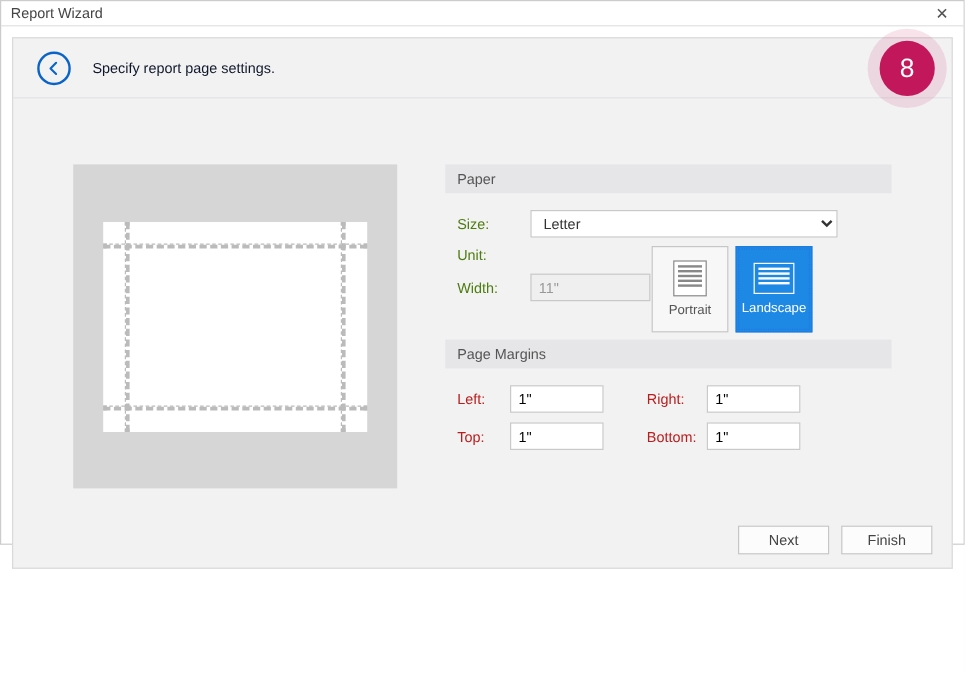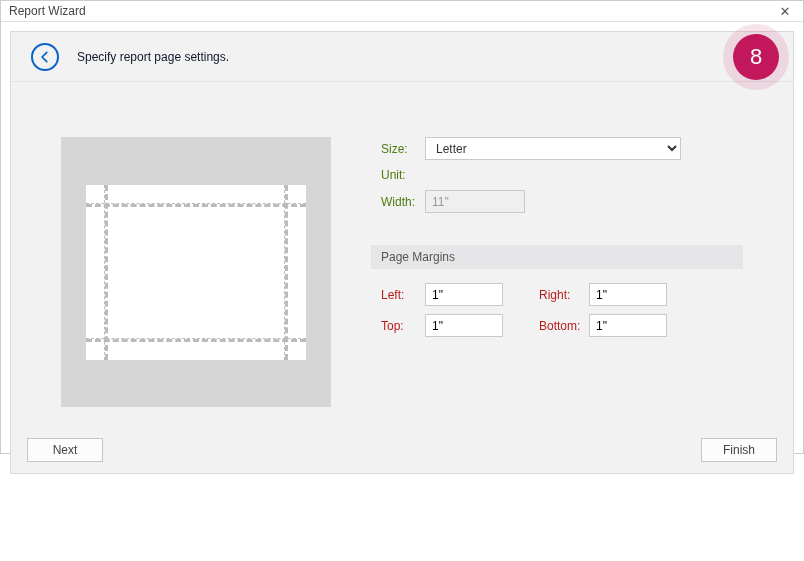--- a/index.html
+++ b/index.html
@@ -112,20 +112,21 @@
   .row { display:flex; align-items:center; margin-bottom:8px; padding-left: 10px; }
   .row label { width: 44px; font-size:12px; color:#4d7c0f; }
   .field, select.field {
     height: 23px;
     border: 1px solid #c9c9c9;
     background: #fff;
     padding: 0 6px;
     font-size: 12px;
     color: #333;
     font-family: inherit;
+    margin-left: 17px;
   }
   .field.disabled { background:#efefef; color:#999; }
   .size-select { width: 256px; }
   .unit-select { width: 100px; }
   .small-field { width: 100px; }
   .margin-row { display:flex; align-items:center; padding-left:10px; margin-bottom:8px; gap:0; }
   .margin-row label { width:44px; font-size:12px; color:#b91c1c; }
   .mfield { width:78px; height:23px; border:1px solid #c9c9c9; background:#fff; padding:0 6px; font-size:12px; }
   .margin-row .spacer { width:36px; }
 
@@ -161,21 +162,21 @@
   }
   .orient-btn.selected .orient-icon { border-color:#fff; background:transparent; }
   .orient-icon .ln { height:2px; background:#888; }
   .orient-btn.selected .orient-icon .ln { background:#fff; }
   .orient-icon.landscape { width: 34px; height: 26px; }
 
   .footer {
     height: 46px;
     display:flex;
     align-items:center;
-    justify-content:space-between;
+    justify-content:flex-end;
     padding: 0 16px;
     gap: 10px;
   }
   .btn {
     min-width: 76px;
     height: 24px;
     border: 1px solid #c6c6c6;
     background: #fcfcfc;
     font-size: 12px;
     color: #444;
@@ -214,40 +215,62 @@
         <div class="preview-page">
           <div class="margin-line ml-top"></div>
           <div class="margin-line ml-bot"></div>
           <div class="margin-line ml-left"></div>
           <div class="margin-line ml-right"></div>
         </div>
       </div>
 
       <div class="controls">
 
+        <div class="section-head">Paper</div>
 
         <div class="paper-rows orient-wrap">
 
           <div class="row">
             <label>Size:</label>
             <select class="field size-select">
               <option>Letter</option>
             </select>
           </div>
 
           <div class="row">
             <label>Unit:</label>
           </div>
 
           <div class="row">
             <label>Width:</label>
             <input class="field small-field disabled" readonly="" value="11&quot;" style="">
           </div>
 
 
+          <div class="orient-group" style="left:172px; top:30px;">
+            <div class="orient-btn">
+              <div class="orient-icon">
+                <div class="ln"></div>
+                  <div class="ln"></div>
+                  <div class="ln"></div>
+                  <div class="ln"></div>
+                  <div class="ln"></div>
+              </div>
+              <span>Portrait</span>
+            </div>
+            <div class="orient-btn selected">
+              <div class="orient-icon landscape">
+                <div class="ln"></div>
+                  <div class="ln"></div>
+                  <div class="ln"></div>
+                  <div class="ln"></div>
+              </div>
+              <span>Landscape</span>
+            </div>
+          </div>
 
         </div>
 
         <div style="height:24px;"></div>
 
         <div class="section-head">Page Margins</div>
 
         <div class="margin-row">
           <label>Left:</label>
           <input class="mfield" value="1&quot;" style="">

